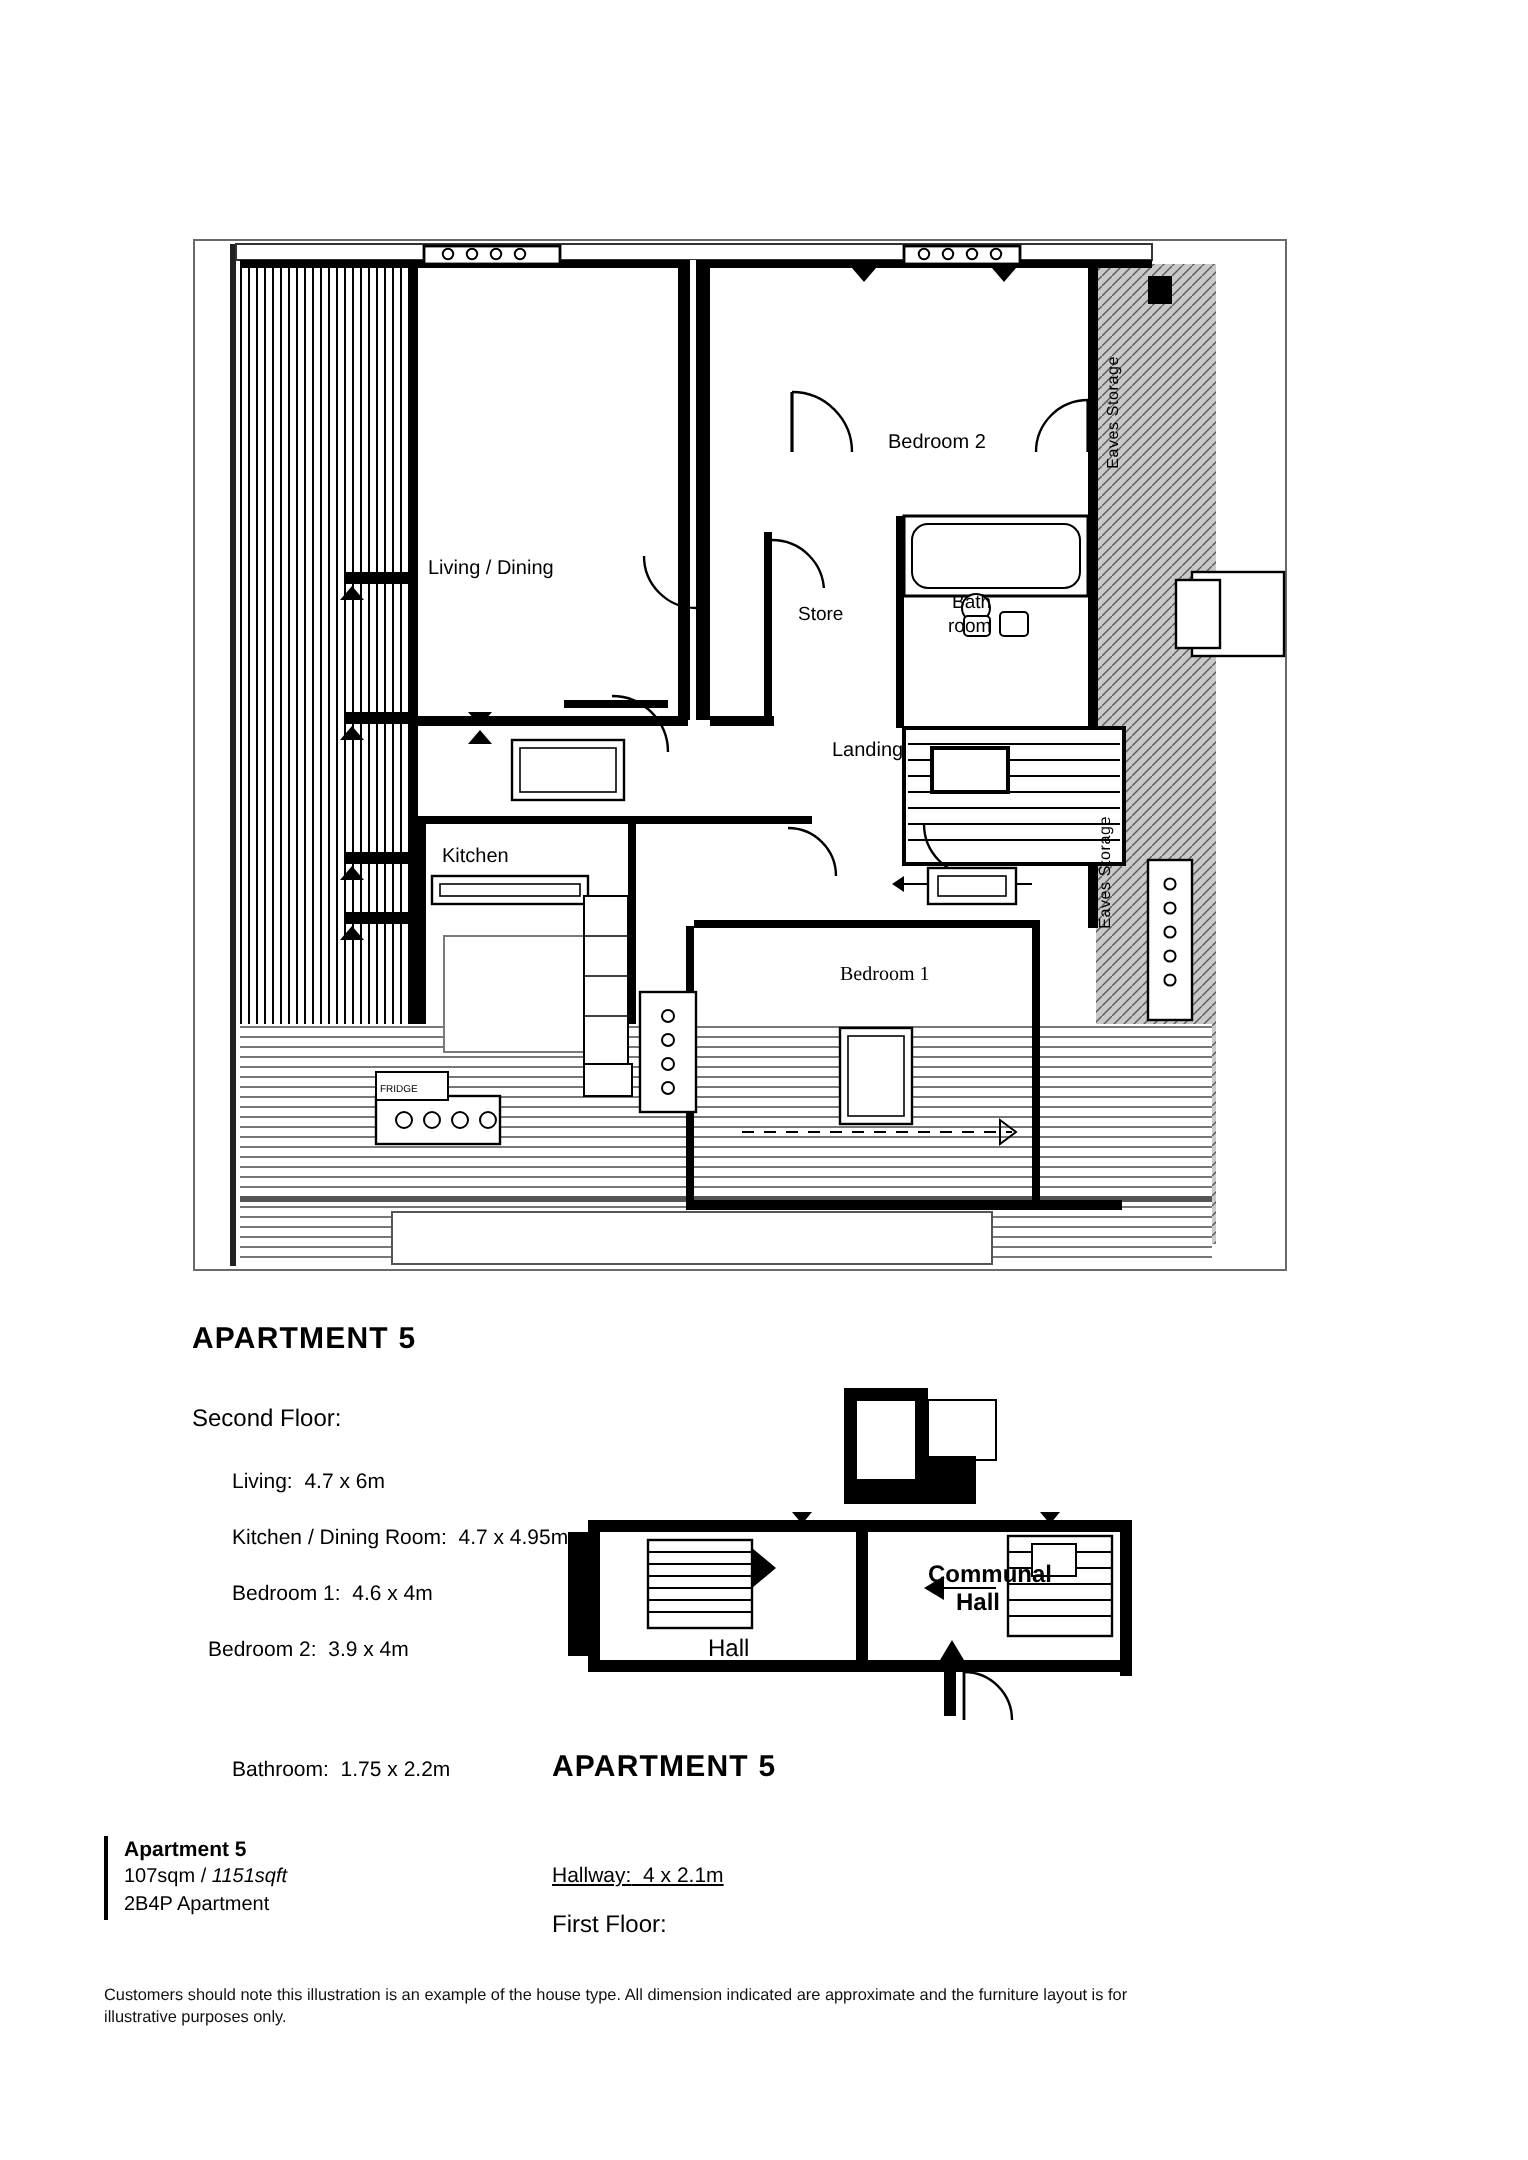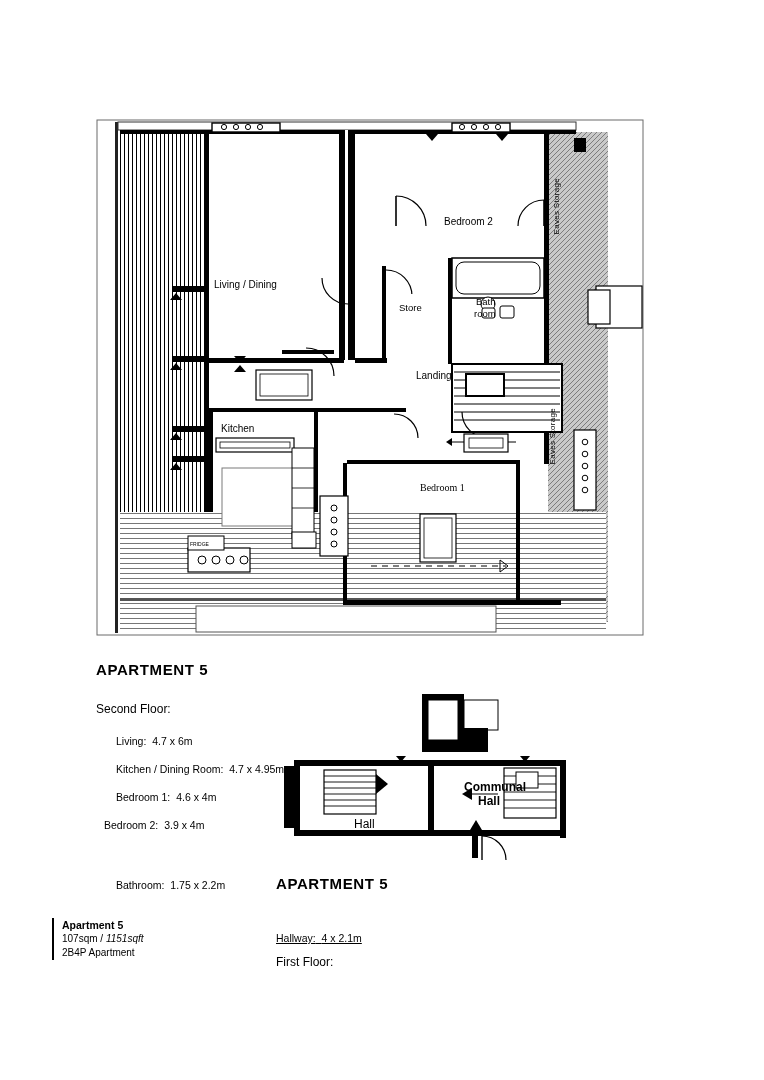--- a/index.html
+++ b/index.html
@@ -398,14 +398,18 @@
   </div>
 
   <div class="summary">
     <div class="l1">Apartment 5</div>
     <div class="l2">
       <span>107sqm</span><span> / </span><em>1151sqft</em>
     </div>
     <div class="l3">2B4P Apartment</div>
   </div>
 
+  <div class="disclaimer">
+    <div>Customers should note this illustration is an example of the house type. All dimension indicated are approximate and the furniture layout is for</div>
+    <div>illustrative purposes only.</div>
+  </div>
 
 </div>
 
 </body></html>

